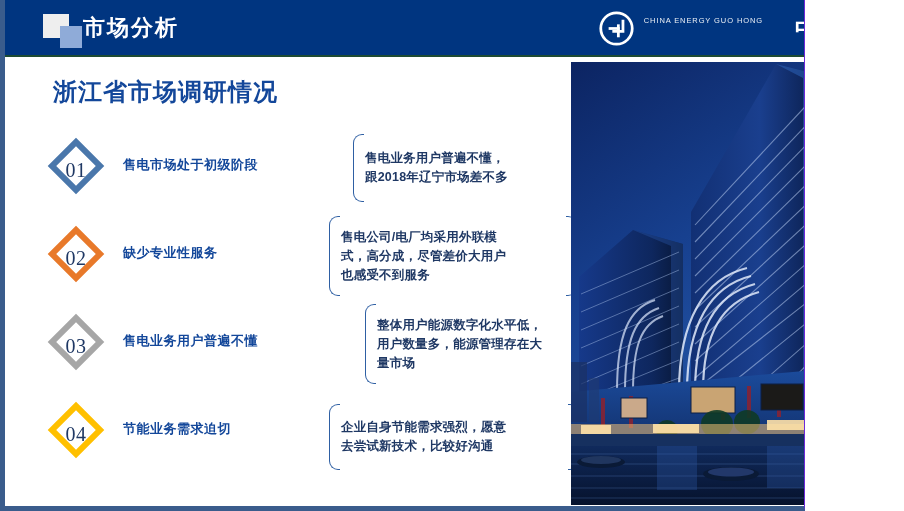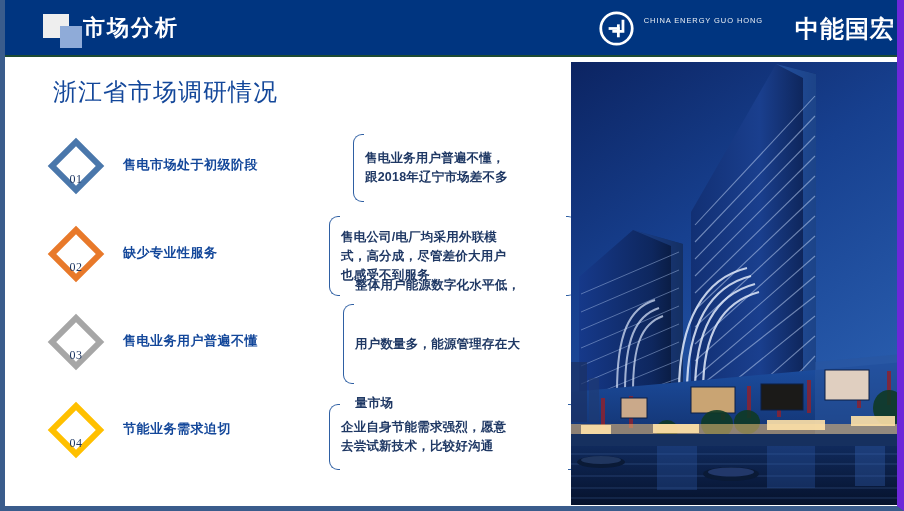--- a/index.html
+++ b/index.html
@@ -6,28 +6,28 @@
     margin: 0;
     padding: 0;
     background: #ffffff;
   }
   body {
     font-family: "Liberation Sans", "DejaVu Sans", sans-serif;
   }
 
   #slide {
     position: relative;
-    width: 904px;
+    width: 805px;
     height: 511px;
     background: #ffffff;
     overflow: hidden;
     box-sizing: border-box;
     border-left: 5px solid #3a5c8c;
     border-bottom: 5px solid #3a5c8c;
-    border-right: 7px solid #6d28d9;
+    border-right: 1px solid #6d28d9;
   }
 
   
   #header-bar {
     position: absolute;
     left: 0; top: 0;
     width: 904px;
     height: 57px;
     background: #003580;
     border-bottom: 2px solid #1d4b33;
@@ -103,21 +103,21 @@
     margin-left: 32px;
   }
 
   
   #section-title {
     position: absolute;
     left: 48px;
     top: 76px;
     color: #13479a;
     font-size: 24px;
-    font-weight: normal;
+    font-weight: bold;
     letter-spacing: 1px;
     line-height: 32px;
     white-space: nowrap;
     text-align: center;
   }
 
   #rows {
     position: absolute;
     left: 36px;
     top: 124px;
@@ -141,27 +141,27 @@
     top: 9px;
     width: 40px;
     height: 40px;
     transform: rotate(45deg);
     border: 6px solid #4a77ab;
     box-sizing: border-box;
     background: transparent;
   }
   .diamond .dnum {
     position: absolute;
-    left: 0; top: 13px;
+    left: 0; top: 4px;
     width: 58px; height: 58px;
     display: flex;
     align-items: center;
     justify-content: center;
     font-family: "Liberation Serif", "DejaVu Serif", serif;
-    font-size: 12px;
+    font-size: 20px;
     color: #1f3864;
     letter-spacing: 0.5px;
   }
 
   .row-label {
     position: absolute;
     left: 82px;
     top: 28px;
     color: #13479a;
     font-size: 13px;
@@ -279,21 +279,21 @@
         <div class="note-line">也感受不到服务</div>
       </div>
     </div>
 
     <div class="row">
       <div class="diamond">
         <div class="dshape" id="dshape3" style="border-color: rgb(166, 166, 166);"></div>
         <div class="dnum">03</div>
       </div>
       <div class="row-label">售电业务用户普遍不懂</div>
-      <div class="note" id="note3" style="left:302px; width:248px; height:80px; top:4px;gap:40px;">
+      <div class="note" id="note3" style="left:324px; width:248px; height:80px; top:4px;">
         <span class="bracket left"></span>
         <span class="bracket right"></span>
         <div class="note-line">整体用户能源数字化水平低，</div>
         <div class="note-line">用户数量多，能源管理存在大</div>
         <div class="note-line">量市场</div>
       </div>
     </div>
 
     <div class="row">
       <div class="diamond">

